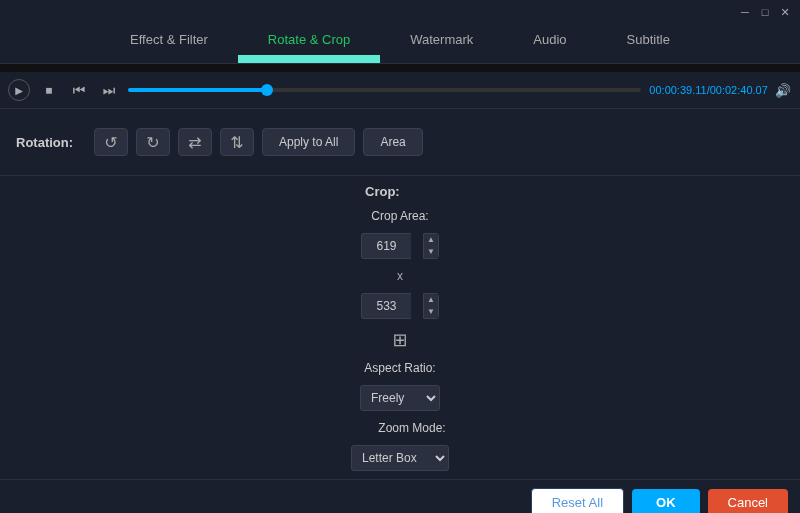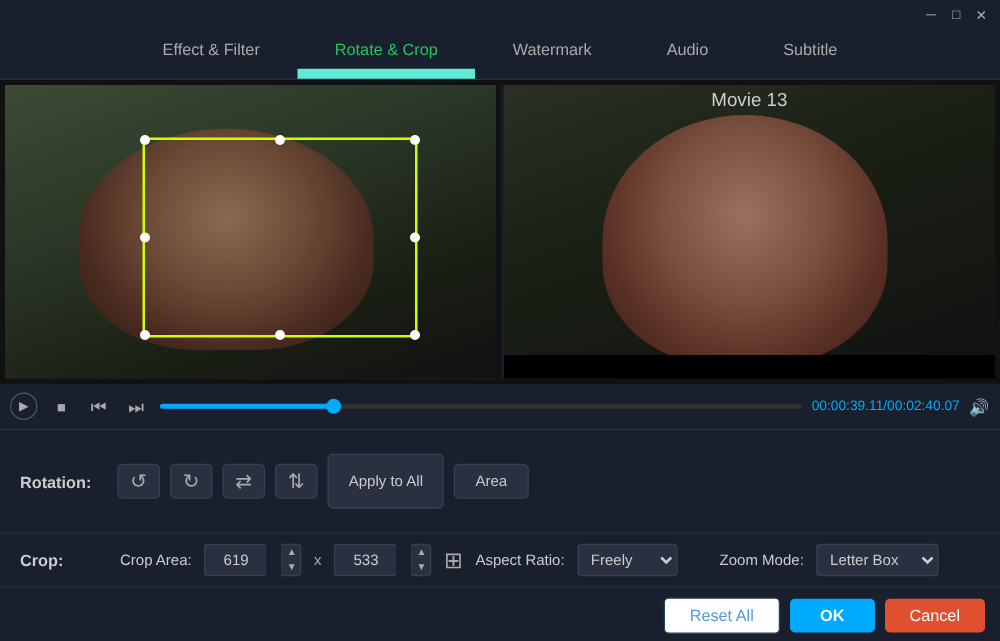--- a/index.html
+++ b/index.html
@@ -290,40 +290,41 @@
       font-size: 16px;
     }
     .apply-btn {
       padding: 4px 16px;
       background: #2a3040;
       border: 1px solid #3a4050;
       border-radius: 4px;
       color: #ccc;
       cursor: pointer;
       font-size: 12px;
-      height: 44px;
+      height: 28px;
     }
     .reset-btn {
       padding: 4px 16px;
       background: #2a3040;
       border: 1px solid #3a4050;
       border-radius: 4px;
       color: #ccc;
       cursor: pointer;
       font-size: 12px;
       height: 28px;
     }
 
     
     .crop-section {
       display: flex;
       align-items: center;
       padding: 8px 16px;
       gap: 10px;
       border-top: 1px solid #2a3040;
+      flex-direction: column;
     }
     .crop-area-label {
       color: #ccc;
       font-size: 12px;
     }
     .num-input-group {
       display: flex;
       align-items: center;
       gap: 12px;
     }

